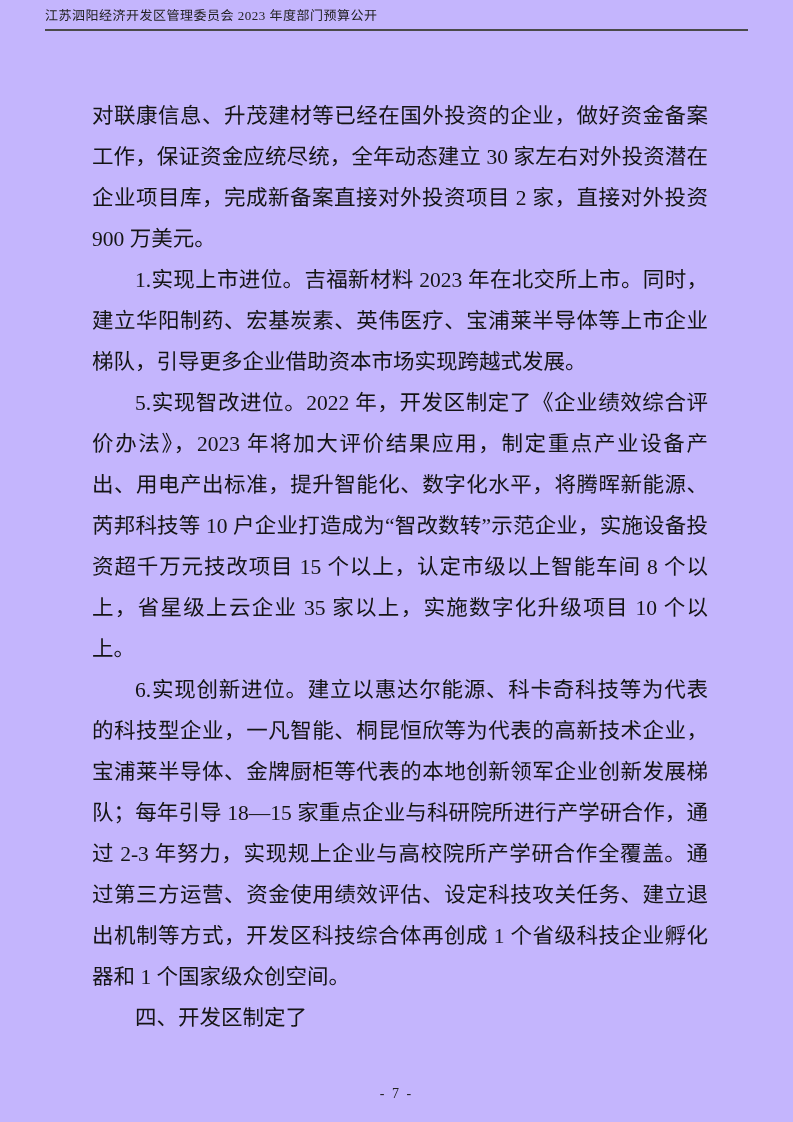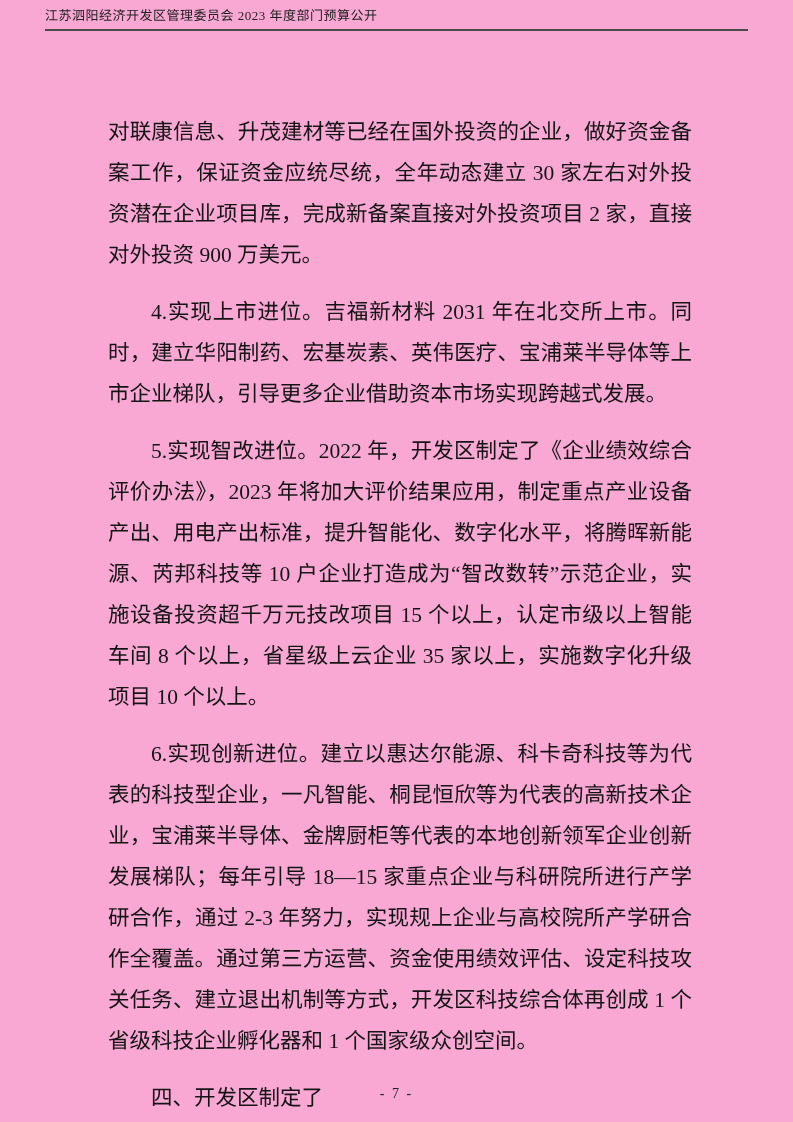--- a/index.html
+++ b/index.html
@@ -5,21 +5,21 @@
   html, body {
     margin: 0;
     padding: 0;
     background: #e8e8e8;
   }
   .page {
     position: relative;
     width: 793px;
     height: 1122px;
     margin: 0 auto;
-    background: #f9a8d4;
+    background: #c4b5fd;
     font-family: "Liberation Serif", "DejaVu Serif", serif;
     color: #1a1a1a;
     overflow: hidden;
   }
   .page-header {
     position: absolute;
     left: 45px;
     top: 8px;
     width: 703px;
     padding-bottom: 5px;
@@ -33,21 +33,21 @@
     position: absolute;
     left: 92px;
     top: 96px;
     width: 616px;
     font-size: 21.5px;
     line-height: 41px;
     text-align: justify;
     color: #141414;
   }
   .document-body p {
-    margin: 16px;
+    margin: 0;
     padding: 0;
   }
   .document-body p.indent {
     text-indent: 2em;
   }
   .page-footer {
     position: absolute;
     left: 0;
     right: 0;
     bottom: 20px;
@@ -61,21 +61,21 @@
 <body>
 
 <div class="page">
 
   <div class="page-header">
     <span>江苏泗阳经济开发区管理委员会 2023 年度部门预算公开</span>
   </div>
 
   <div class="document-body">
     <p class="para">对联康信息、升茂建材等已经在国外投资的企业，做好资金备案工作，保证资金应统尽统，全年动态建立 30 家左右对外投资潜在企业项目库，完成新备案直接对外投资项目 2 家，直接对外投资 900 万美元。</p>
-    <p class="para indent">4.实现上市进位。吉福新材料 2031 年在北交所上市。同时，建立华阳制药、宏基炭素、英伟医疗、宝浦莱半导体等上市企业梯队，引导更多企业借助资本市场实现跨越式发展。</p>
+    <p class="para indent">1.实现上市进位。吉福新材料 2023 年在北交所上市。同时，建立华阳制药、宏基炭素、英伟医疗、宝浦莱半导体等上市企业梯队，引导更多企业借助资本市场实现跨越式发展。</p>
     <p class="para indent">5.实现智改进位。2022 年，开发区制定了《企业绩效综合评价办法》，2023 年将加大评价结果应用，制定重点产业设备产出、用电产出标准，提升智能化、数字化水平，将腾晖新能源、芮邦科技等 10 户企业打造成为“智改数转”示范企业，实施设备投资超千万元技改项目 15 个以上，认定市级以上智能车间 8 个以上，省星级上云企业 35 家以上，实施数字化升级项目 10 个以上。</p>
     <p class="para indent">6.实现创新进位。建立以惠达尔能源、科卡奇科技等为代表的科技型企业，一凡智能、桐昆恒欣等为代表的高新技术企业，宝浦莱半导体、金牌厨柜等代表的本地创新领军企业创新发展梯队；每年引导 18—15 家重点企业与科研院所进行产学研合作，通过 2-3 年努力，实现规上企业与高校院所产学研合作全覆盖。通过第三方运营、资金使用绩效评估、设定科技攻关任务、建立退出机制等方式，开发区科技综合体再创成 1 个省级科技企业孵化器和 1 个国家级众创空间。</p>
     <p class="para indent">四、开发区制定了</p>
   </div>
 
   <div class="page-footer">
     <span>- 7 -</span>
   </div>
 
 </div>

